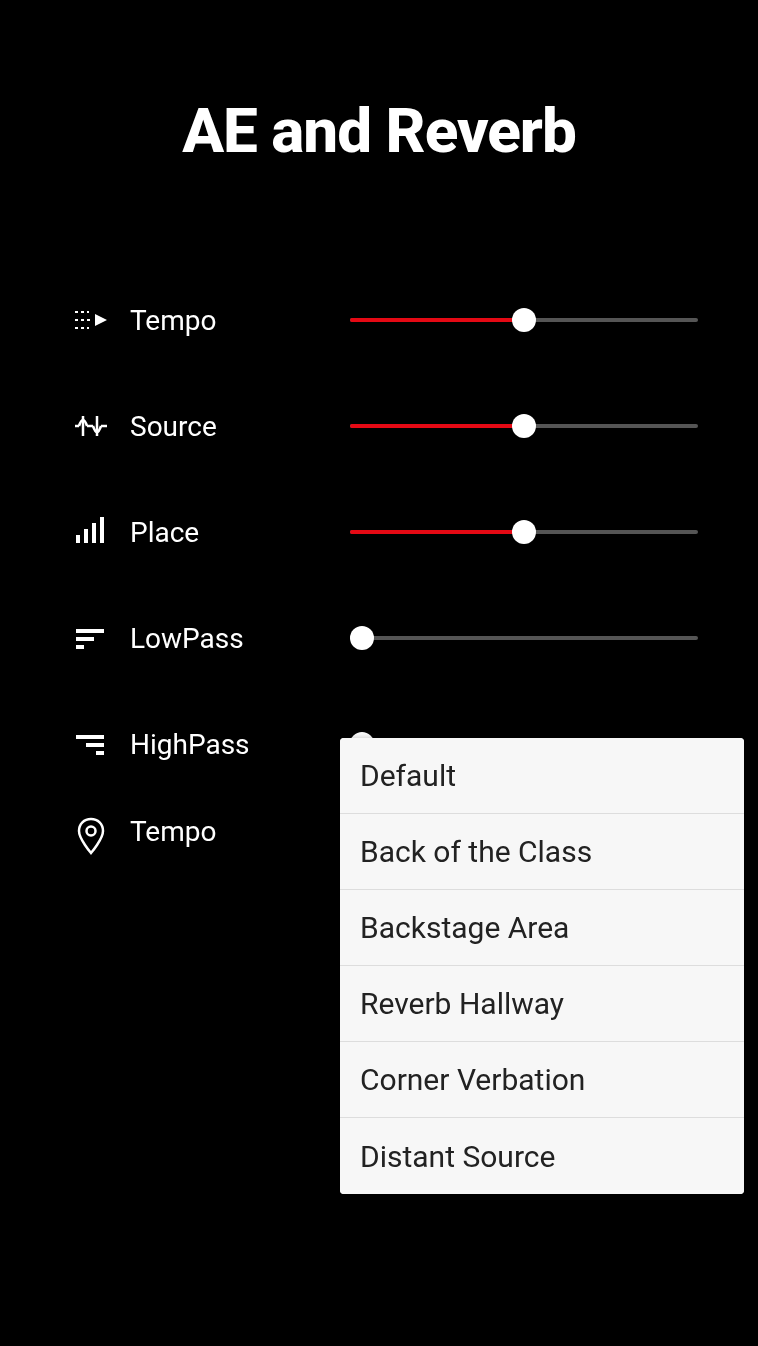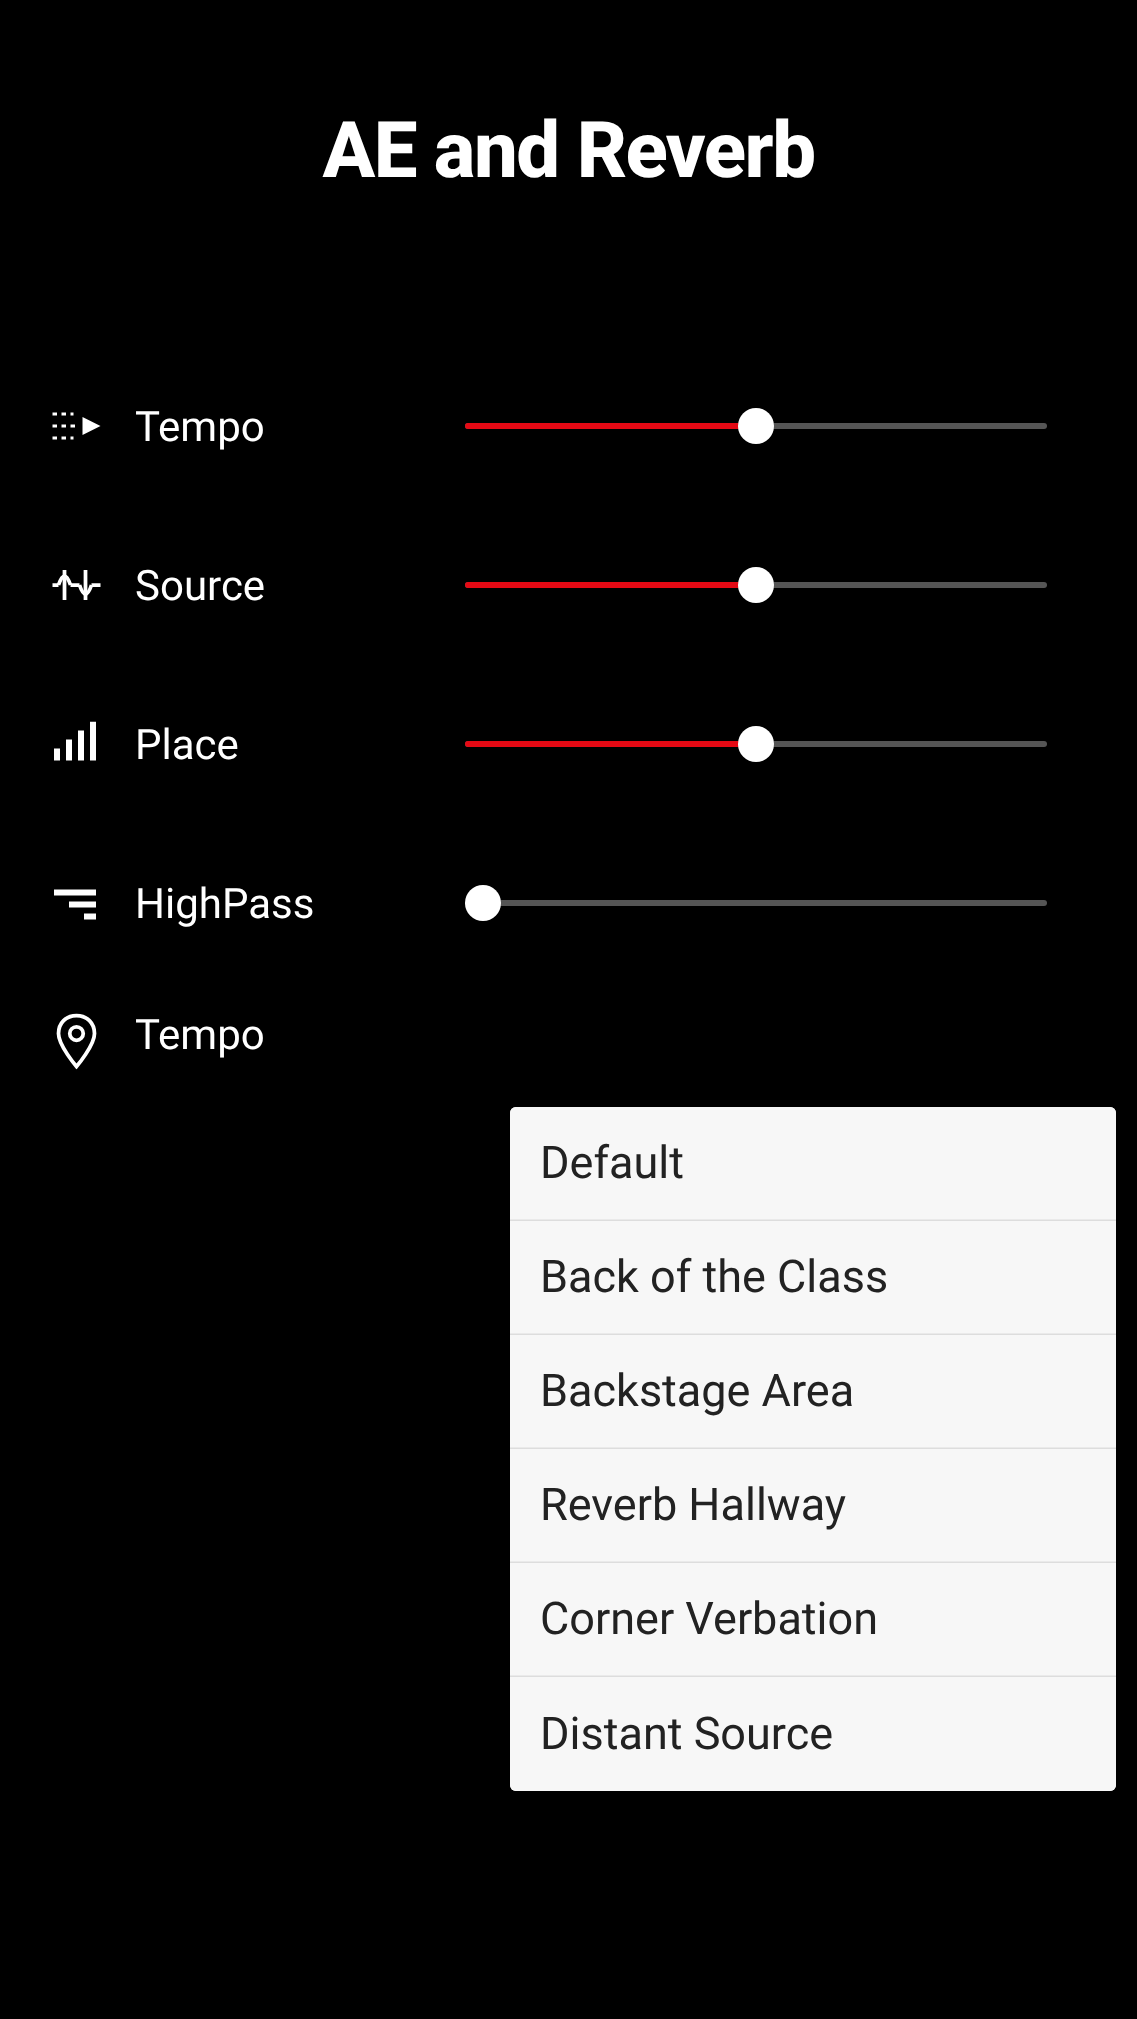--- a/index.html
+++ b/index.html
@@ -6,29 +6,29 @@
   body {
     width: 758px;
     height: 1346px;
     background: #000;
     font-family: -apple-system, BlinkMacSystemFont, "Segoe UI", Roboto, Helvetica, Arial, sans-serif;
     color: #fff;
     overflow: hidden;
     position: relative;
   }
   .title {
-    font-size: 52px;
+    font-size: 62px;
     font-weight: 800;
     text-align: center;
-    margin-top: 70px;
+    margin-top: 94px;
     letter-spacing: -1px;
   }
   .controls {
     margin-top: 100px;
-    padding: 0 60px 0 30px;
+    padding: 0 60px 0 70px;
   }
   .row {
     display: flex;
     align-items: center;
     height: 106px;
   }
   .icon-slot {
     width: 42px;
     height: 42px;
     flex-shrink: 0;
@@ -158,20 +158,35 @@
       </svg>
     </span>
     <span class="label">Place</span>
     <div class="slider">
       <div class="track-bg"></div>
       <div class="track-fill" style="width: 50%; background: rgb(229, 9, 20);"></div>
       <div class="thumb" style="left: 50%;"></div>
     </div>
   </div>
 
+  <div class="row">
+    <span class="icon-slot">
+      <svg width="34" height="26" viewBox="0 0 34 26" fill="#fff">
+        <rect x="2" y="4" width="28" height="4"></rect>
+        <rect x="2" y="12" width="18" height="4"></rect>
+        <rect x="2" y="20" width="8" height="4"></rect>
+      </svg>
+    </span>
+    <span class="label">LowPass</span>
+    <div class="slider">
+      <div class="track-bg"></div>
+      <div class="track-fill" style="width: 0px;"></div>
+      <div class="thumb" style="left: 12px;"></div>
+    </div>
+  </div>
 
   <div class="row">
     <span class="icon-slot">
       <svg width="34" height="26" viewBox="0 0 34 26" fill="#fff">
         <rect x="2" y="4" width="28" height="4"></rect>
         <rect x="12" y="12" width="18" height="4"></rect>
         <rect x="22" y="20" width="8" height="4"></rect>
       </svg>
     </span>
     <span class="label">HighPass</span>

